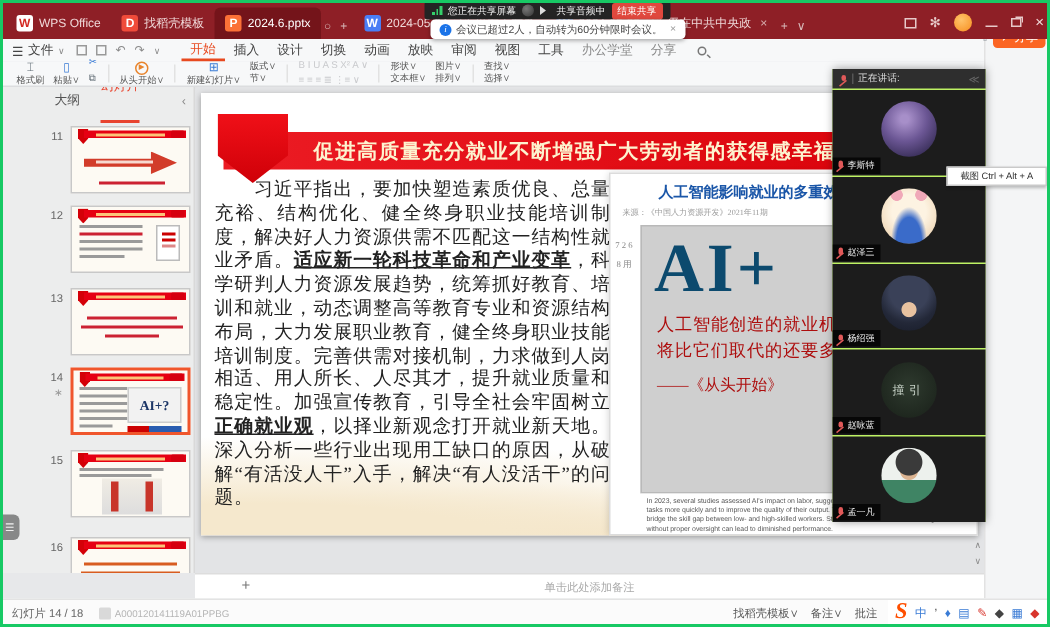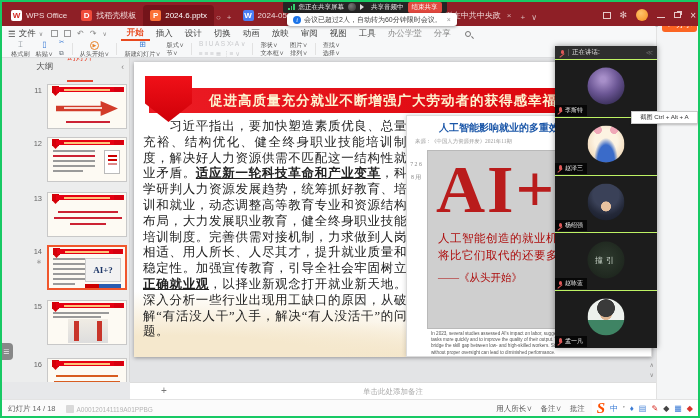--- a/index.html
+++ b/index.html
@@ -32,21 +32,21 @@
 .toast{position:absolute;left:287px;top:13px;height:13px;background:#fff;border-radius:3px;box-shadow:0 1px 3px rgba(0,0,0,.35);display:flex;align-items:center;gap:3px;padding:0 6px;z-index:70;font-size:7px;color:#444;white-space:nowrap}
 .info-i{width:8px;height:8px;border-radius:50%;background:#1a73e8;color:#fff;font-size:6px;display:flex;align-items:center;justify-content:center;font-style:italic;font-family:"Liberation Serif",serif}
 .toast-x{color:#999;margin-left:2px}
 
 
 .menubar{position:absolute;top:26px;left:0;right:44px;height:15px;background:#f7f8f9;display:flex;align-items:center;font-size:8.5px;color:#444;padding-left:8px;z-index:3}
 .file-group{display:flex;align-items:center;gap:3px;margin-right:8px}
 .qicons{display:flex;align-items:center;gap:6px;color:#8a8a8a;font-size:8px;margin-right:14px}
 .qbox{width:7px;height:7px;border:1px solid #999}
 .menu-item{padding:0 6px;height:15px;display:flex;align-items:center}
-.menu-item.active{color:#e8491f;font-weight:bold;border-bottom:2px solid #e8491f}
+.menu-item.active{color:#e8491f;font-weight:normal;border-bottom:2px solid #e8491f}
 .menu-item.dim{color:#888}
 .mag{width:6px;height:6px;border:1px solid #777;border-radius:50%;position:relative;margin-left:8px}
 .mag::after{content:"";position:absolute;left:5px;top:5px;width:3px;height:1px;background:#777;transform:rotate(45deg)}
 
 
 .toolbar{position:absolute;top:41px;left:0;right:44px;height:17px;background:#f7f8f9;border-bottom:1px solid #dcdddf;display:flex;align-items:center;padding:0 8px;font-size:6.2px;color:#555;z-index:3;white-space:nowrap}
 .titem{display:flex;flex-direction:column;align-items:center;line-height:1;gap:1px;padding:0 3px}
 .ticon{font-size:8px;height:9px;color:#5b6770}
 .ticon.blue{color:#3a7bd5}
 .tcol{display:flex;flex-direction:column;gap:2px;line-height:1;padding:0 3px}
@@ -95,21 +95,21 @@
 .ribbon{position:absolute;left:11px;top:14px;width:47px;height:46px;background:linear-gradient(180deg,#f01018,#cf0008);clip-path:polygon(0 0,100% 0,100% 60%,50% 100%,0 60%);z-index:3}
 .banner{position:absolute;left:15px;top:26px;right:0;height:25px;background:linear-gradient(90deg,#ec1c24,#d80008);display:flex;align-items:center;z-index:2;padding-left:60px;overflow:hidden}
 .banner-title{font-size:13.5px;font-weight:bold;color:#fdf3cf;letter-spacing:1px;white-space:nowrap;font-family:"Liberation Serif",serif}
 .body-text{position:absolute;left:9px;top:57px;width:264px;font-family:"Liberation Serif",serif;font-size:12.5px;line-height:15.8px;color:#222;text-align:justify;letter-spacing:.5px;z-index:2}
 .body-text .ul{font-weight:bold;text-decoration:underline}
 .article{position:absolute;left:272px;top:53px;width:246px;height:242px;background:#fff;border:1px solid #dcdcdc;box-shadow:0 0 5px rgba(0,0,0,.18);font-family:"Liberation Serif",serif;z-index:2}
 .article-title{margin-top:5px;text-align:center;color:#1a56a8;font-size:10px;font-weight:bold;white-space:nowrap;overflow:hidden}
 .article-meta{display:flex;justify-content:space-between;padding:3px 8px 0 8px;font-size:5.4px;color:#999;white-space:nowrap;overflow:hidden}
 .side-col{position:absolute;left:3px;top:42px;width:12px;font-size:5.8px;color:#888;line-height:13px;text-align:center;word-break:break-all;white-space:pre-line}
 .article-img{position:absolute;left:20px;top:34px;right:4px;bottom:27px;background:#cfcfcf;border:1px solid #b9b9b9;overflow:hidden}
-.ai-big{font-family:"Liberation Serif",serif;font-weight:bold;color:#b91c1c;font-size:68px;line-height:.95;margin:6px 0 0 8px;letter-spacing:2px}
+.ai-big{font-family:"Liberation Serif",serif;font-weight:bold;color:#0c4a6e;font-size:46px;line-height:.95;margin:6px 0 0 8px;letter-spacing:2px}
 .quote{color:#ad0d0d;font-size:11.5px;line-height:1.5;margin:8px 0 0 10px;letter-spacing:.5px}
 .attr{color:#ad0d0d;font-size:10.5px;margin:7px 0 0 10px}
 .fine{position:absolute;left:20px;right:4px;bottom:4px;height:23px;background:#fff;font-size:4.6px;color:#555;line-height:1.35;padding:2px 4px;font-family:"Liberation Sans",sans-serif}
 .scrolls{position:absolute;right:2px;bottom:4px;display:flex;flex-direction:column;gap:3px;color:#8b8b8b;font-size:6px;align-items:center;z-index:2}
 
 
 .notes-strip{position:absolute;left:130px;right:44px;bottom:19px;height:17px;background:#fff;border-top:1px solid #ddd;z-index:2}
 .add-slide{position:absolute;left:31px;top:2px;font-size:10px;color:#777}
 .notes-ph{position:absolute;left:233px;top:4px;font-size:7.5px;color:#aaa}
 .statusbar{position:absolute;left:0;right:0;bottom:0;height:19px;background:#fbfbfb;border-top:1px solid #e3e3e3;display:flex;align-items:center;padding:0 8px;font-size:7.5px;color:#666;z-index:6;white-space:nowrap}
@@ -444,21 +444,21 @@
   <span class="notes-ph">单击此处添加备注</span>
 </div>
 
 <div class="statusbar">
   <span>幻灯片 14 / 18</span>
   <span class="code">
     <span class="codeicon"></span>
     <span>A000120141119A01PPBG</span>
   </span>
   <div class="sb-right">
-    <span>用人所长∨</span>
+    <span>找稻壳模板∨</span>
     <span>备注∨</span>
     <span>批注</span>
     <span class="viewbox on"></span>
     <span class="viewbox"></span>
     <span class="viewbox"></span>
     <span class="playbtn">▶</span>
     <span class="viewbox" style="border-radius:2px"></span>
     <span>100%</span>
   </div>
 </div>

